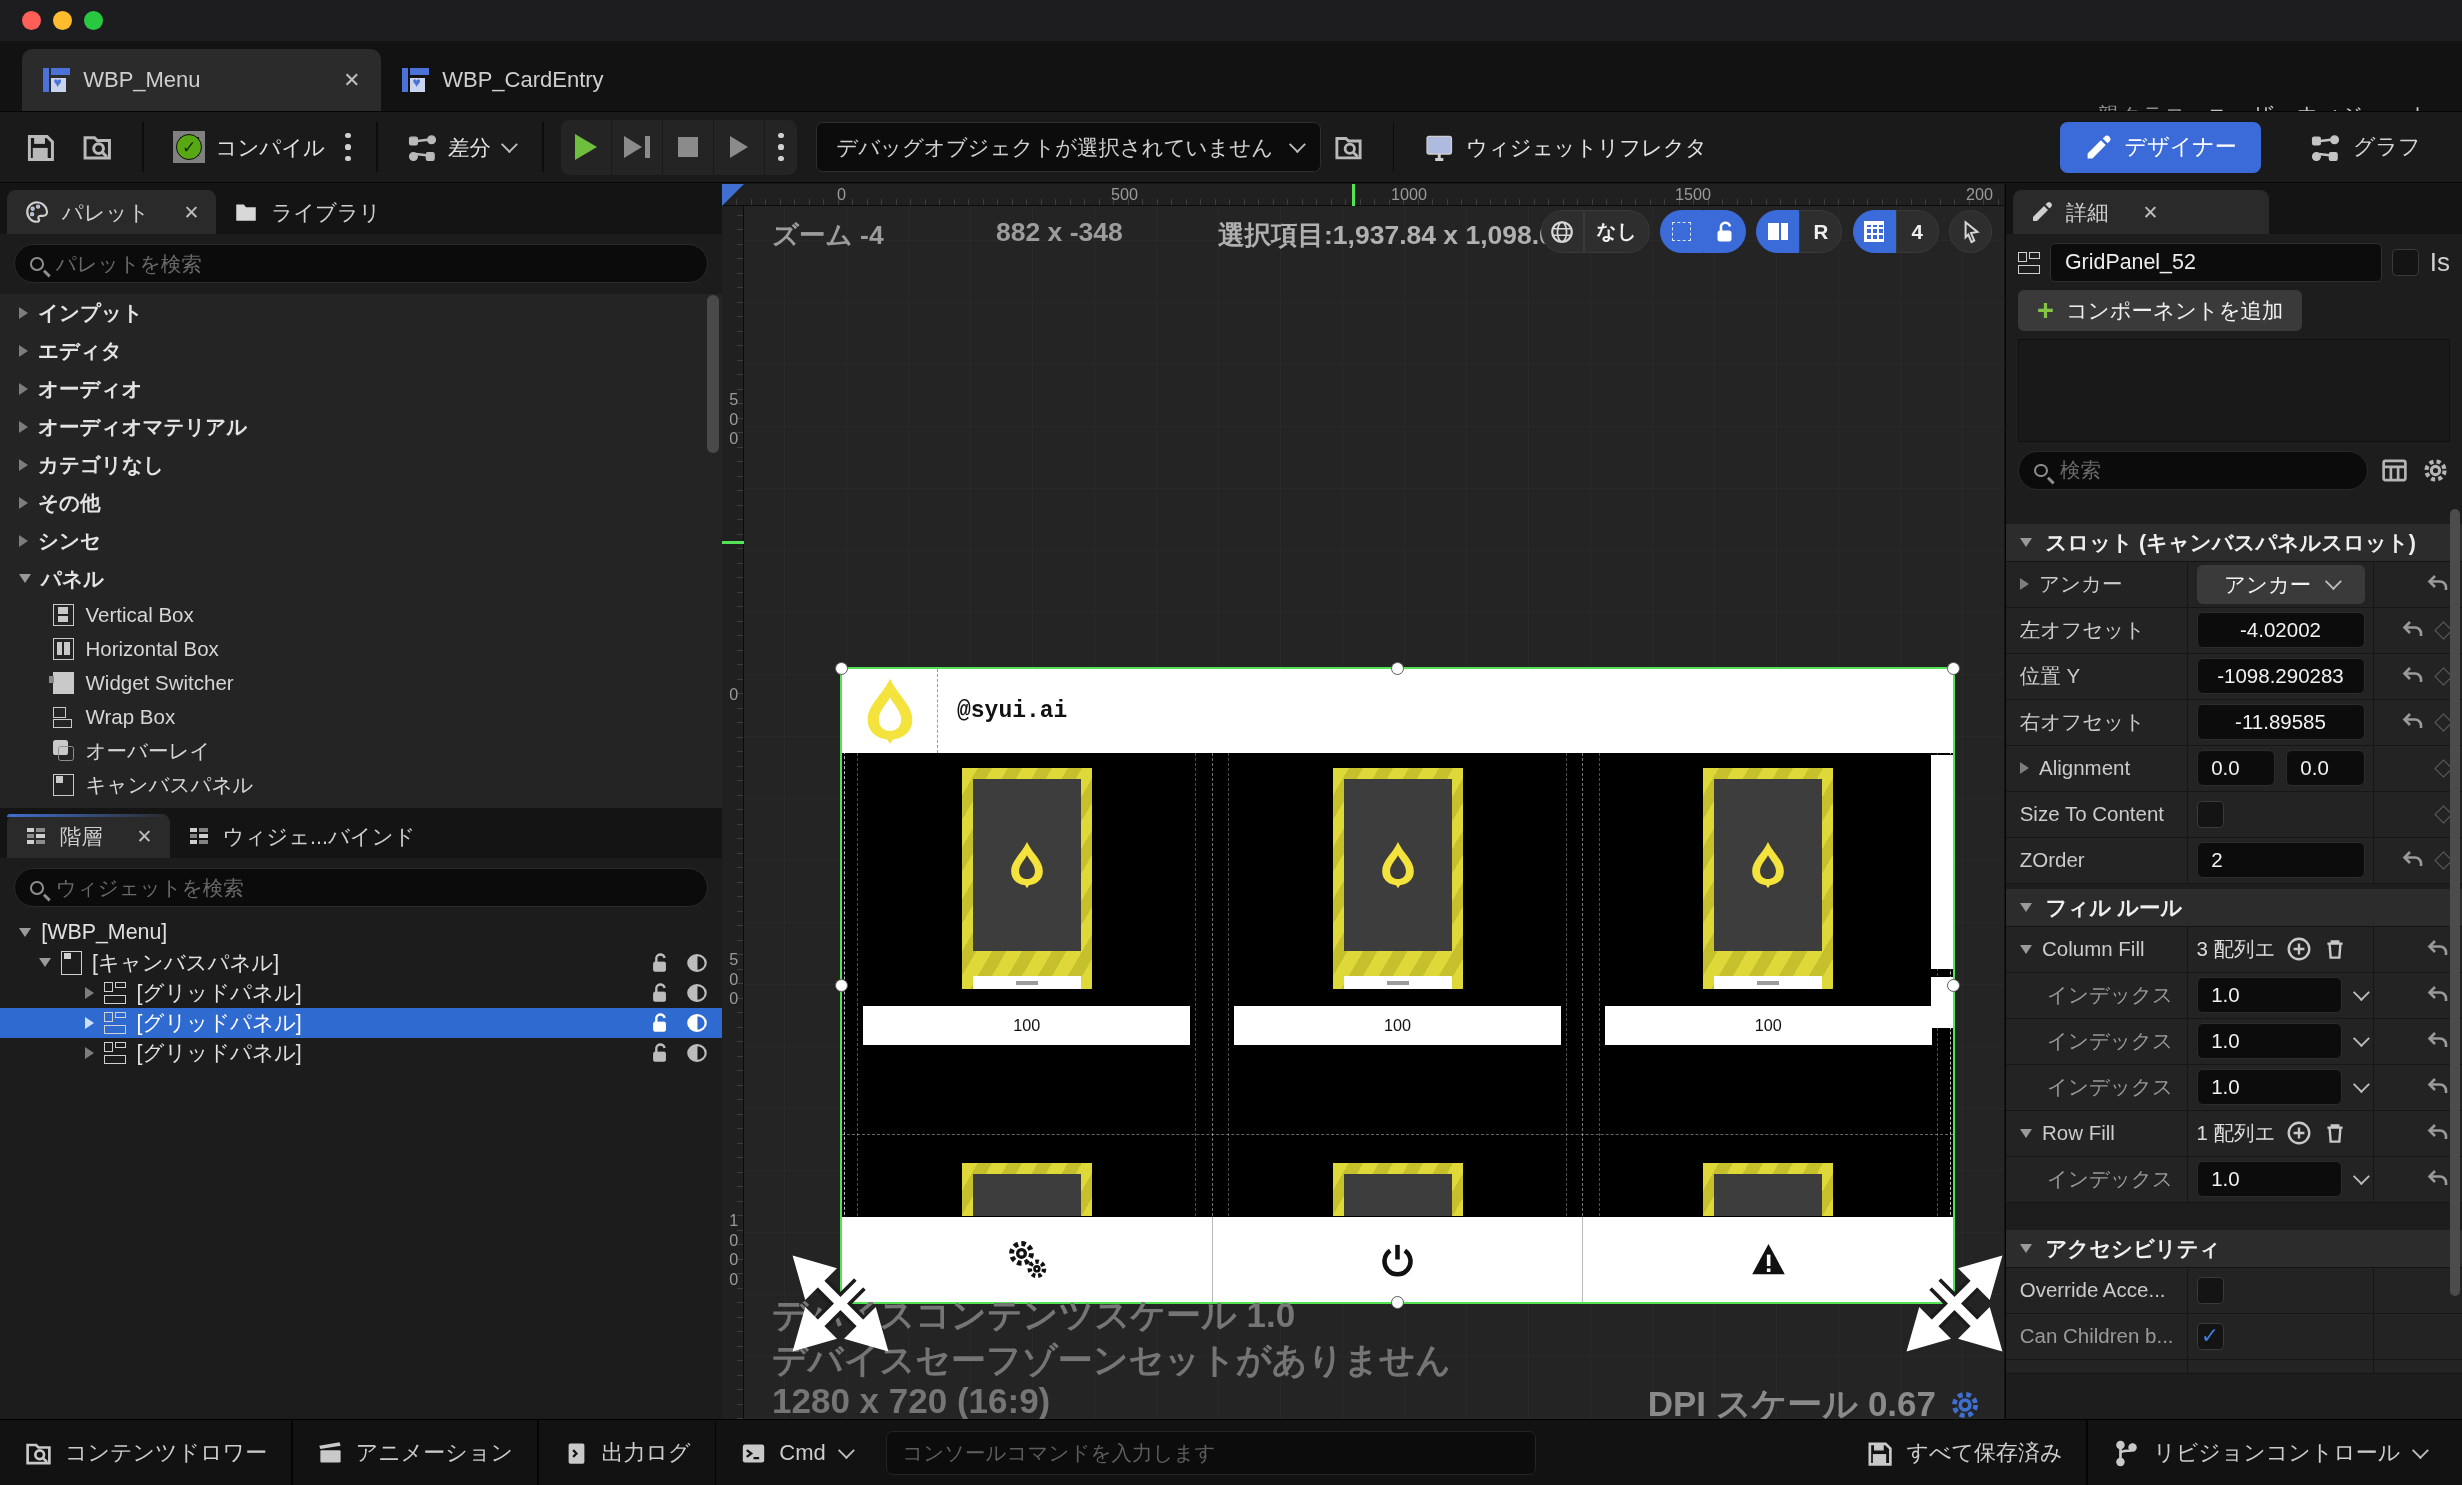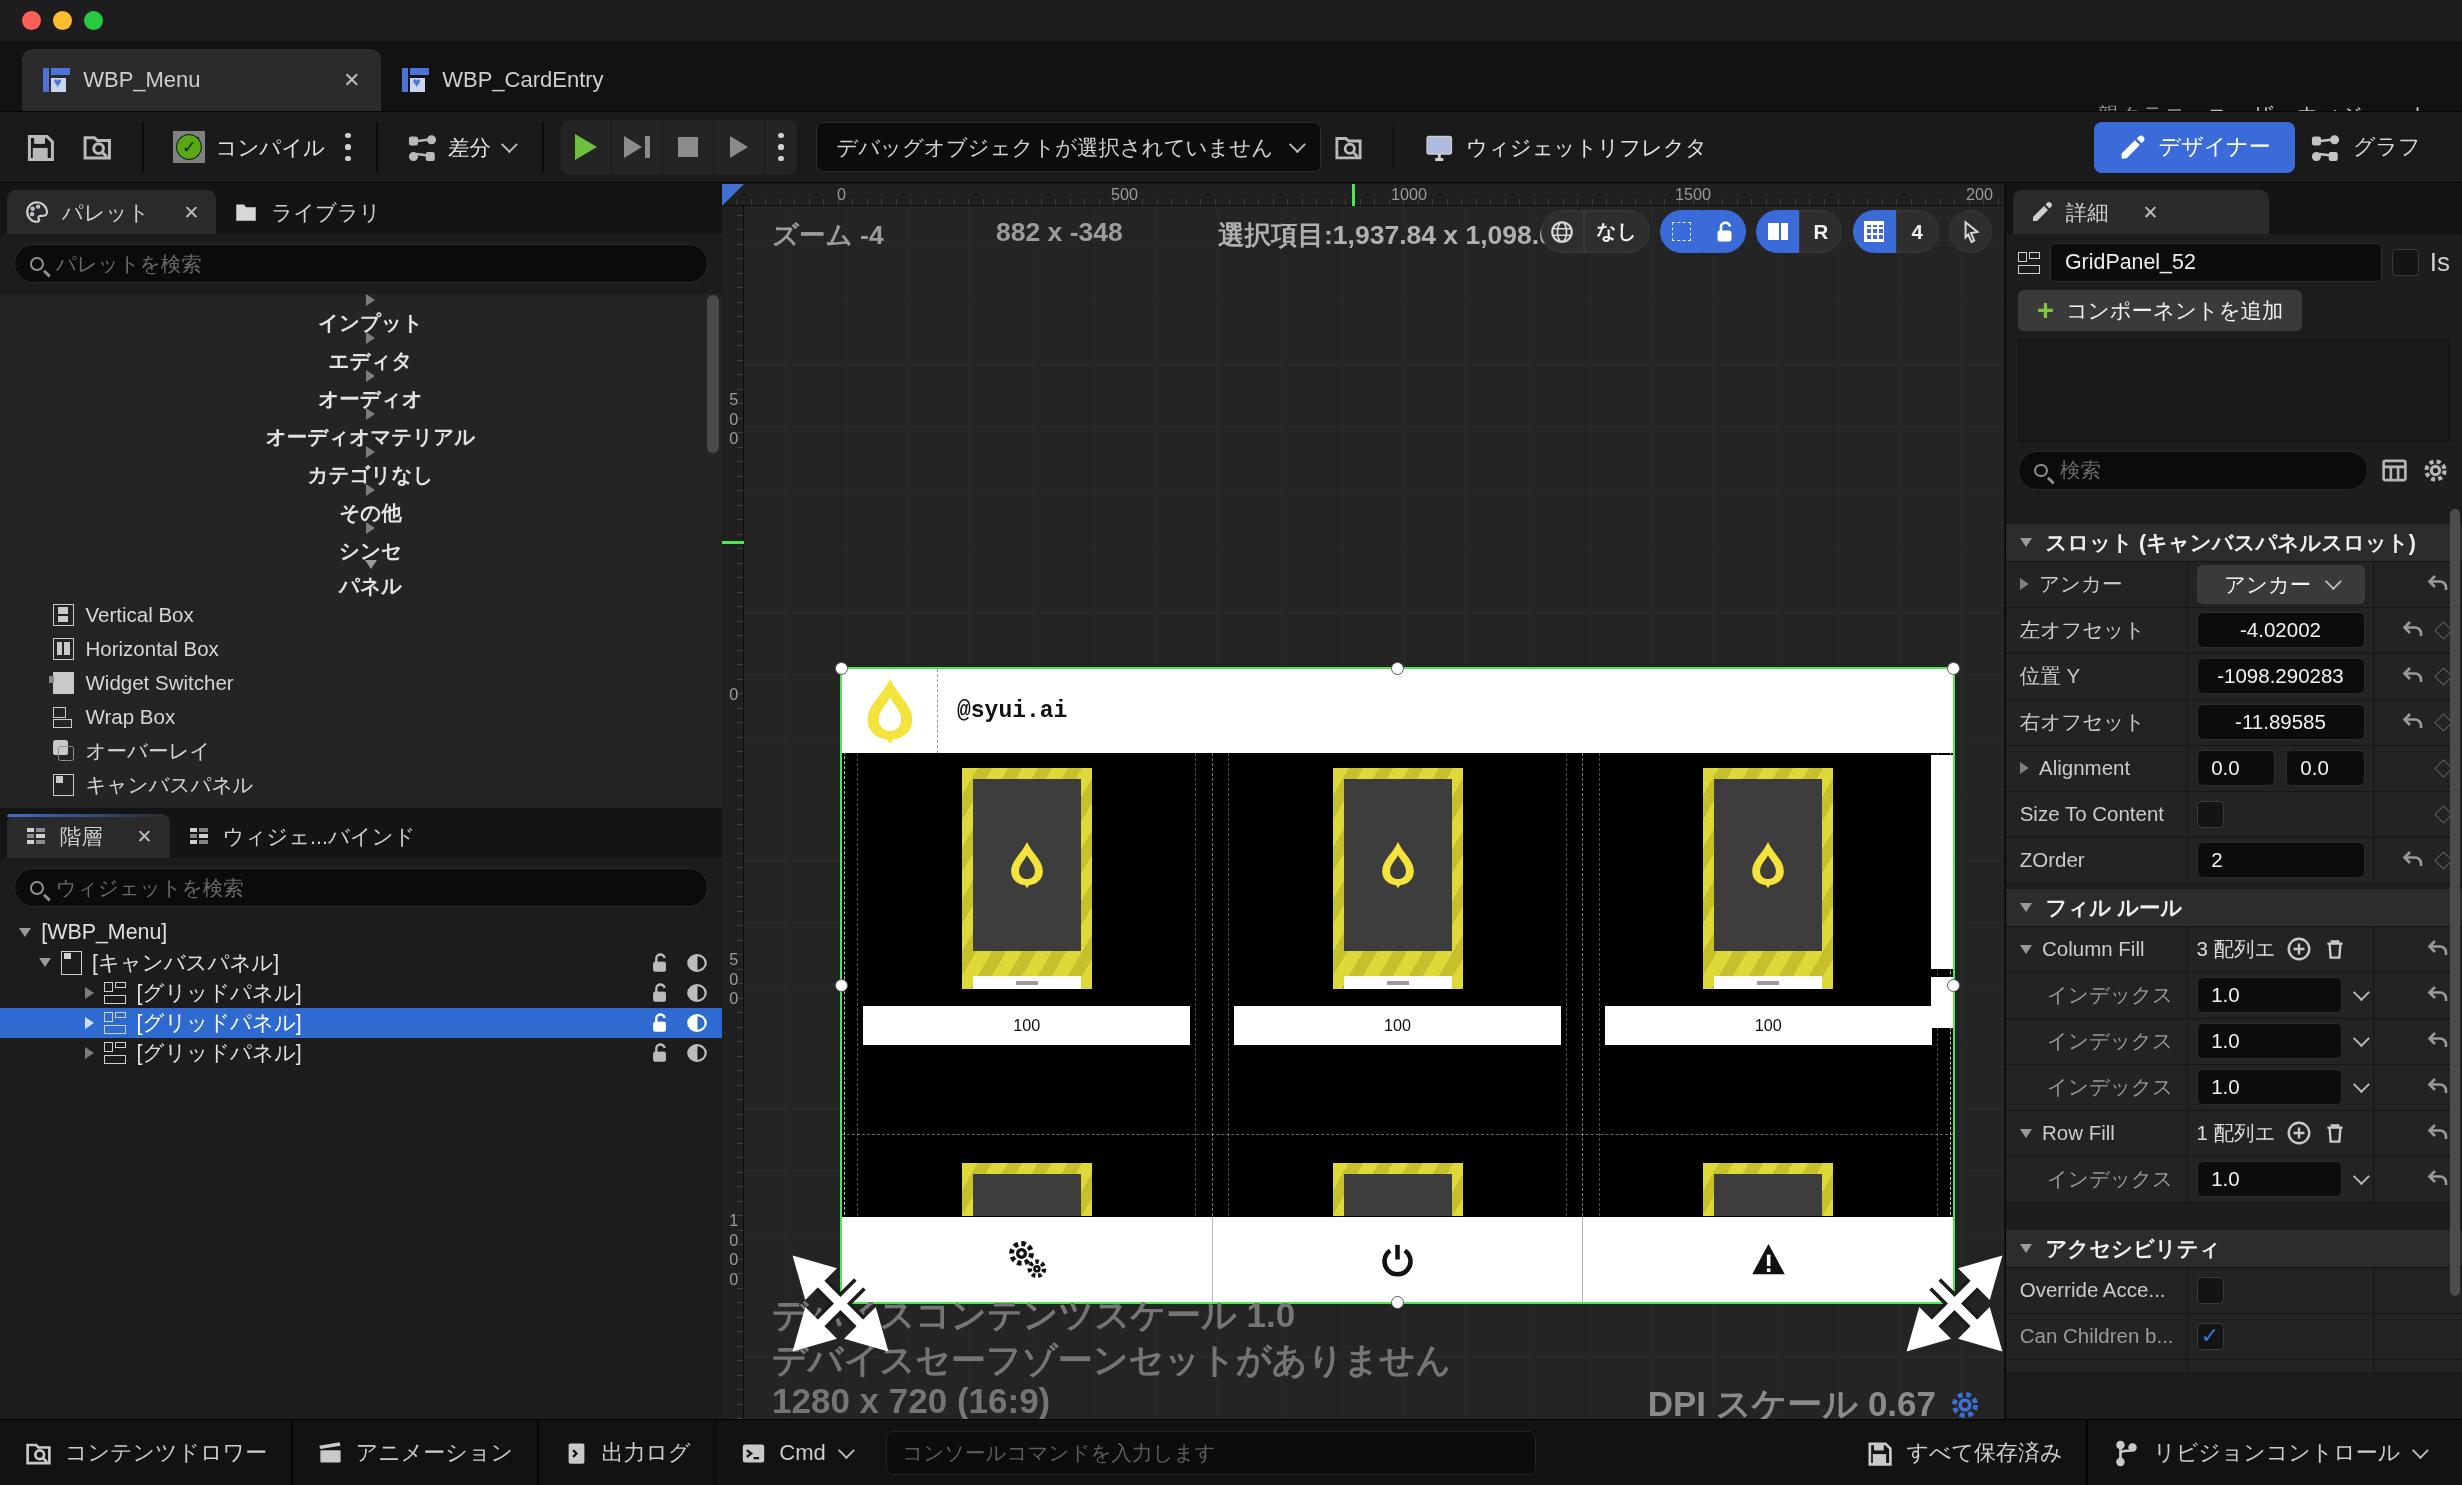--- a/index.html
+++ b/index.html
@@ -59,21 +59,21 @@
   .mag { width:13.7px; height:13.7px; border:2.6px solid #8e8e8e; border-radius:50%; position:relative; flex:none; }
   .mag::after { content:""; position:absolute; width:7.7px; height:2.6px; background:#8e8e8e; transform:rotate(45deg); left:11px; top:13px; }
 
   .caret { width:0; height:0; border-style:solid; flex:none; }
   .caret.down { border-width:9.4px 6.8px 0 6.8px; border-color:#9a9a9a transparent transparent transparent; }
   .caret.right { border-width:6.8px 0 6.8px 9.4px; border-color:transparent transparent transparent #7d7d7d; }
 
   
   .palette { left:0; top:184px; width:722px; height:624px; }
   .plist { background:#242424; margin-top:3.4px; height:100%; }
-  .prow { display:flex; align-items:center; gap:3px; height:38px; padding-left:19px; font-size:20.5px; font-weight:bold; color:#e3e3e3;flex-direction:column; }
+  .prow { display:flex; align-items:center; gap:10px; height:38px; padding-left:19px; font-size:20.5px; font-weight:bold; color:#e3e3e3; }
   .pitem { display:flex; align-items:center; gap:12px; height:34px; padding-left:53px; font-size:20.5px; font-weight:normal; color:#d6d6d6; }
   .wicon { width:20.5px; height:22px; border:1.7px solid #c9c9c9; flex:none; position:relative; background:#242424; }
   .wicon.h::before { content:""; position:absolute; inset:3.4px 10.3px 3.4px 2.6px; background:#c9c9c9; }
   .wicon.h::after { content:""; position:absolute; inset:3.4px 2.6px 3.4px 10.3px; background:#c9c9c9; }
   .wicon.v::before { content:""; position:absolute; inset:2.6px 4.3px 11px 4.3px; background:#c9c9c9; }
   .wicon.v::after { content:""; position:absolute; inset:11px 4.3px 2.6px 4.3px; background:#c9c9c9; }
   .wicon.sw { background:#c9c9c9; border-color:#c9c9c9; }
   .wicon.sw::before { content:""; position:absolute; left:-5.1px; top:3.4px; width:5.1px; height:6.8px; background:#8a8a8a; }
   .wicon.wb { border:none; }
   .wicon.wb::before { content:""; position:absolute; left:0; top:1.7px; width:11px; height:8.5px; border:1.7px solid #c9c9c9; }
@@ -427,21 +427,21 @@
           <use href="#foldsearch"></use>
         </svg>
     </div>
     <div class="tsep"></div>
     <div class="tbtn">
       <svg class="ic" width="32.5" height="32.5" viewBox="0 0 24 24" fill="#aebade" stroke="#cfcfcf">
           <use href="#monitor"></use>
         </svg>
       <span>ウィジェットリフレクタ</span>
     </div>
-    <div class="push designer-btn" style="">
+    <div class="push designer-btn" style="margin-right:34px">
       <svg class="ic" width="29" height="29" viewBox="0 0 24 24" fill="#fff">
           <use href="#pencil"></use>
         </svg>
       <span>デザイナー</span>
     </div>
     <div class="graph-btn" style="margin-right:26px">
       <svg class="ic" width="31" height="31" viewBox="0 0 24 24" fill="#c4c4c4" stroke="#c4c4c4">
           <use href="#nodes"></use>
         </svg>
       <span>グラフ</span>

